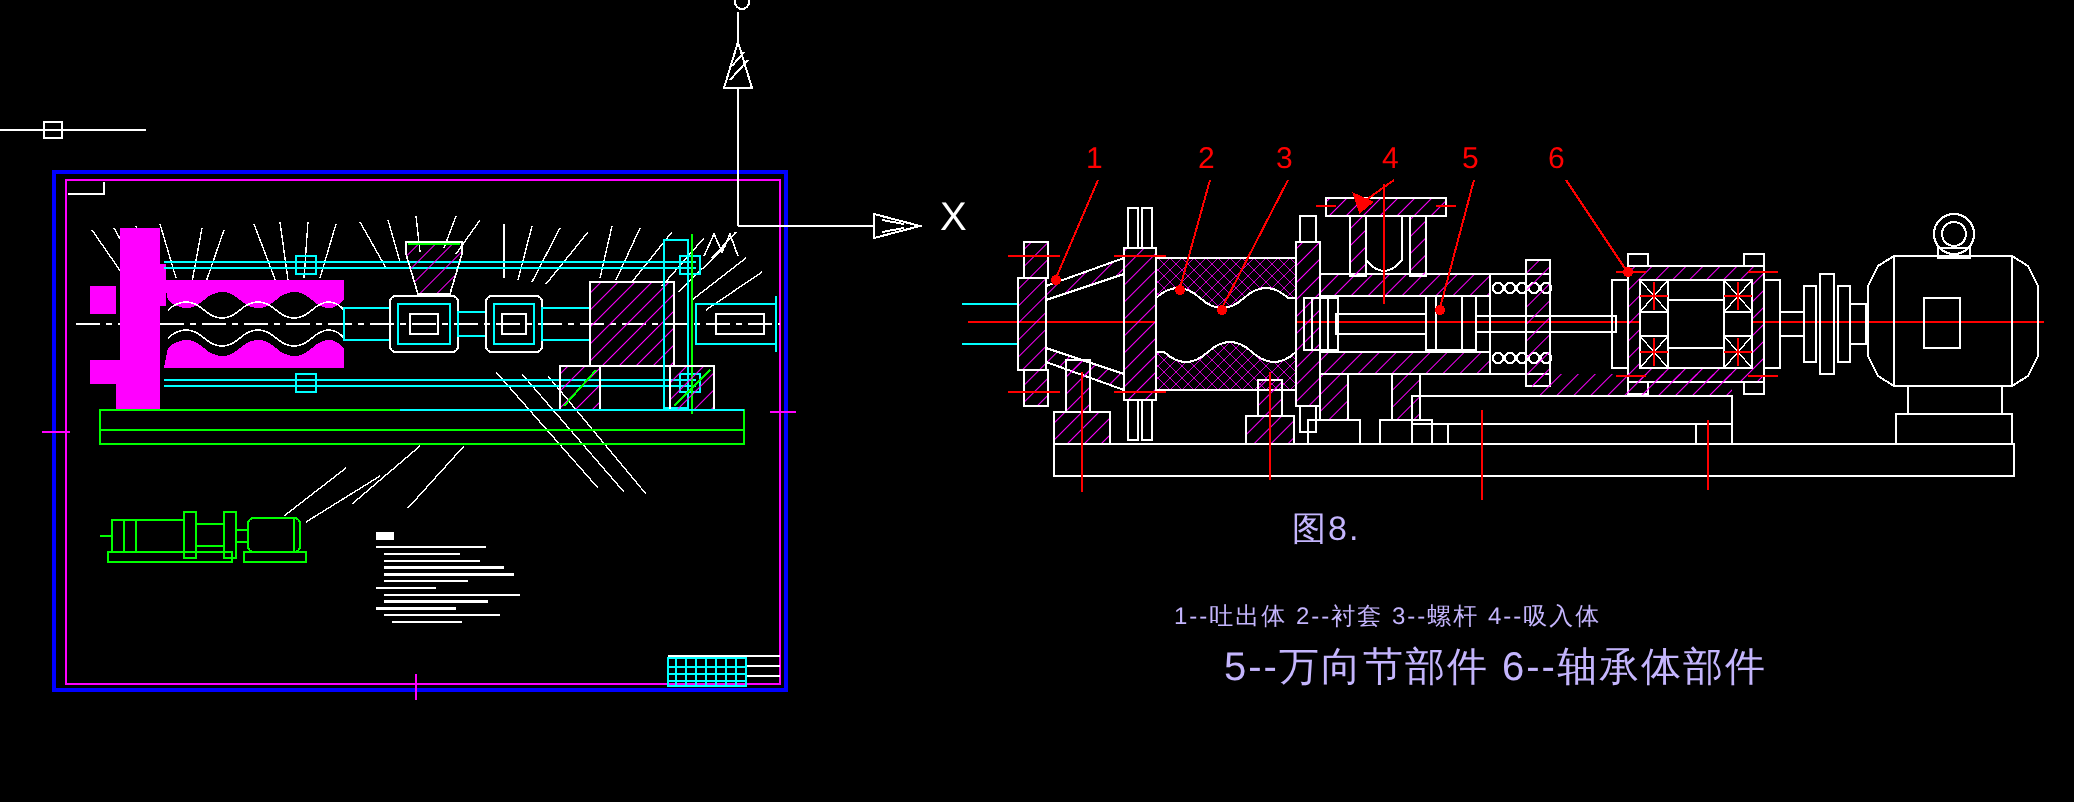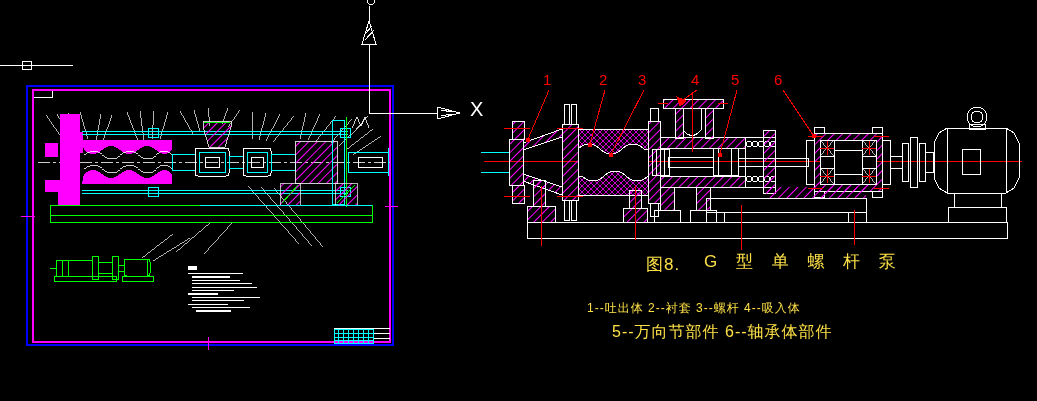--- a/index.html
+++ b/index.html
@@ -1,25 +1,25 @@
 <!DOCTYPE html>
 <html><head>
 <meta charset="utf-8">
 <style>
   html,body{margin:0;padding:0;background:#000;}
   .canvas{position:relative;width:1037px;height:401px;background:#000;overflow:hidden;
           font-family:"Liberation Sans", sans-serif;}
   .canvas svg{position:absolute;left:0;top:0;}
   .txt{position:absolute;white-space:pre;line-height:1;}
-  .red{color:#fde047;}
+  .red{color:#c4b5fd;}
   .white{color:#ffffff;}
   #fig-no{left:646px;top:256px;font-size:17px;letter-spacing:1px;}
   #fig-title{left:704px;top:253px;font-size:17px;letter-spacing:7px;}
   #parts-1{left:587px;top:302px;font-size:12px;letter-spacing:1px;}
-  #parts-2{left:612px;top:324px;font-size:16px;letter-spacing:1px;}
+  #parts-2{left:612px;top:324px;font-size:20px;letter-spacing:1px;}
   .callout{font-size:15px;color:#ff0000;}
   #callout-1{left:543px;top:72px;}
   #callout-2{left:599px;top:72px;}
   #callout-3{left:638px;top:72px;}
   #callout-4{left:691px;top:72px;}
   #callout-5{left:731px;top:72px;}
   #callout-6{left:774px;top:72px;}
   #x-axis-label{left:470px;top:99px;font-size:20px;}
 </style>
 </head>
@@ -371,17 +371,16 @@
 <span class="txt white" id="x-axis-label">X</span>
 
 <span class="txt red callout" id="callout-1">1</span>
 <span class="txt red callout" id="callout-2">2</span>
 <span class="txt red callout" id="callout-3">3</span>
 <span class="txt red callout" id="callout-4">4</span>
 <span class="txt red callout" id="callout-5">5</span>
 <span class="txt red callout" id="callout-6">6</span>
 
 <span class="txt red" id="fig-no">图8.</span>
-<span class="txt red" id="fig-title">G 型 单 螺 杆 泵</span>
 <span class="txt red" id="parts-1">1--吐出体 2--衬套 3--螺杆 4--吸入体</span>
 <span class="txt red" id="parts-2">5--万向节部件 6--轴承体部件</span>
 
 </div>
 
 </body></html>

